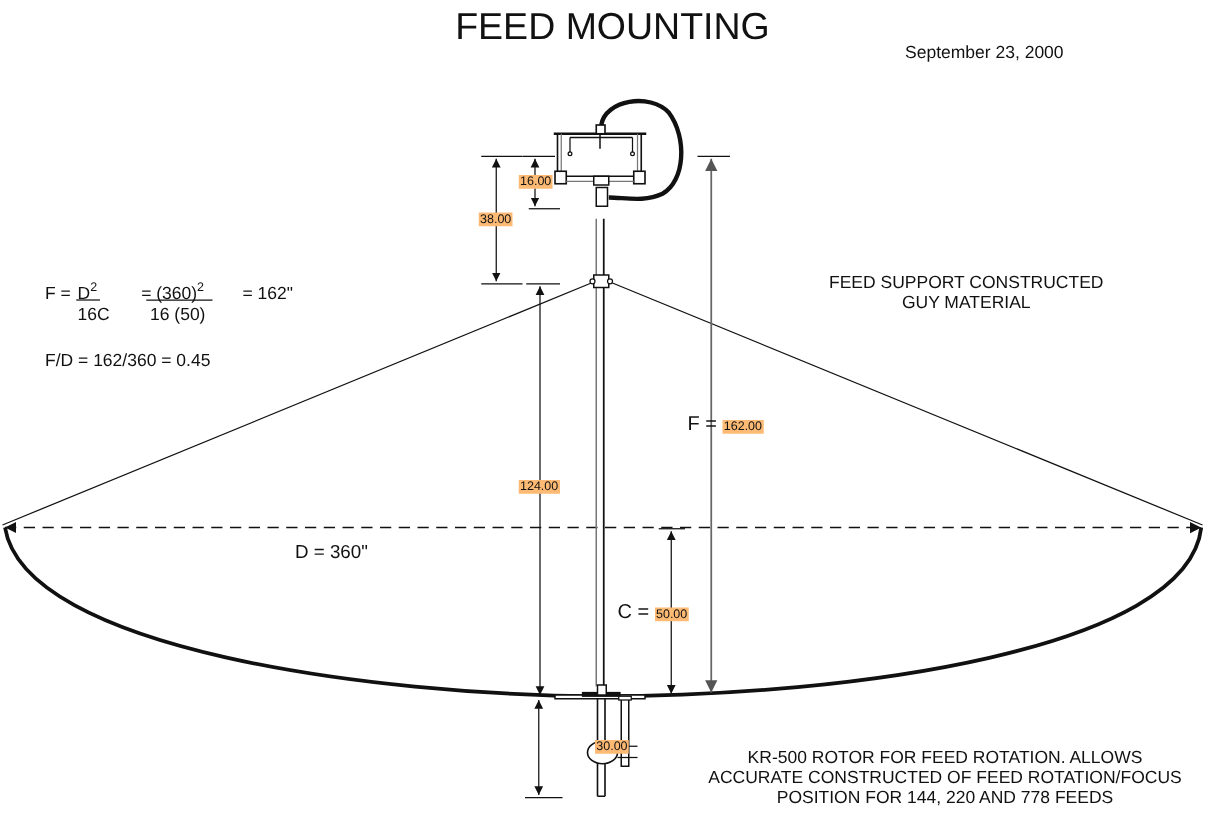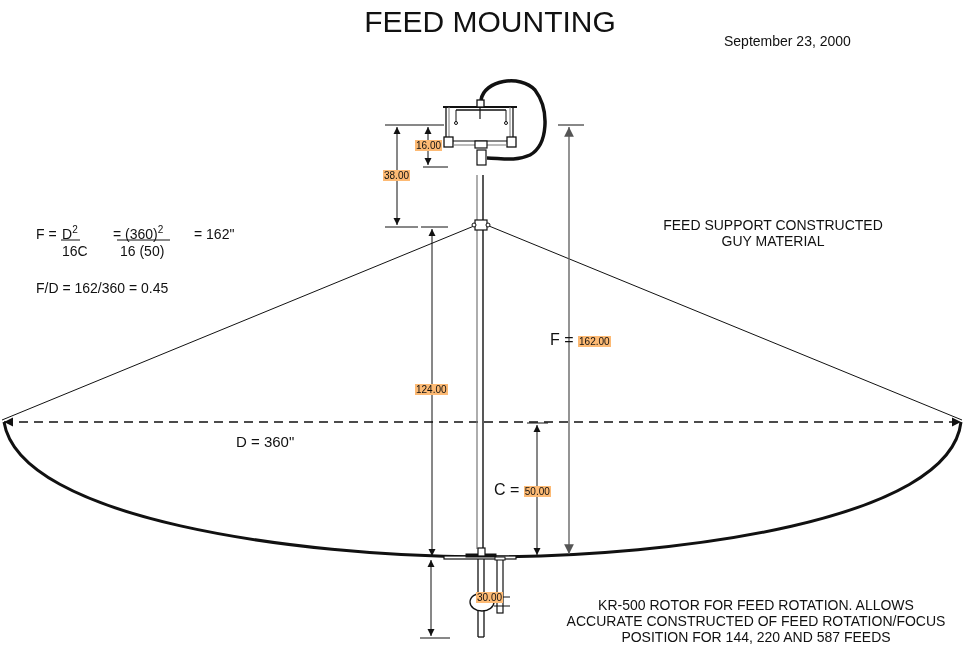--- a/index.html
+++ b/index.html
@@ -133,21 +133,21 @@
 <div class="txt formula" style="left:194px;top:226px;">= 162"</div>
 <div class="txt formula" style="left:36px;top:280px;">F/D = 162/360 = 0.45</div>
 
 <div class="txt note note1">
   <div>FEED SUPPORT CONSTRUCTED</div>
   <div>GUY MATERIAL</div>
 </div>
 <div class="txt note note2">
   <div>KR-500 ROTOR FOR FEED ROTATION.  ALLOWS</div>
   <div>ACCURATE CONSTRUCTED OF FEED ROTATION/FOCUS</div>
-  <div>POSITION FOR 144, 220 AND 587 FEEDS</div>
+  <div>POSITION FOR 144, 220 AND 778 FEEDS</div>
 </div>
 
 <div class="txt dim" style="left:415px;top:140px;">16.00</div>
 <div class="txt dim" style="left:383px;top:170px;">38.00</div>
 <div class="txt dim" style="left:415px;top:384px;">124.00</div>
 <div class="txt" style="left:550px;top:331px;"><span class="big">F = </span><span class="dim">162.00</span></div>
 <div class="txt" style="left:494px;top:481px;"><span class="big">C = </span><span class="dim">50.00</span></div>
 <div class="txt dim" style="left:439px;top:592px;margin-left:37px;">30.00</div>
 <div class="txt" style="left:236px;top:433px;font-size:15px;">D = 360"</div>
 

